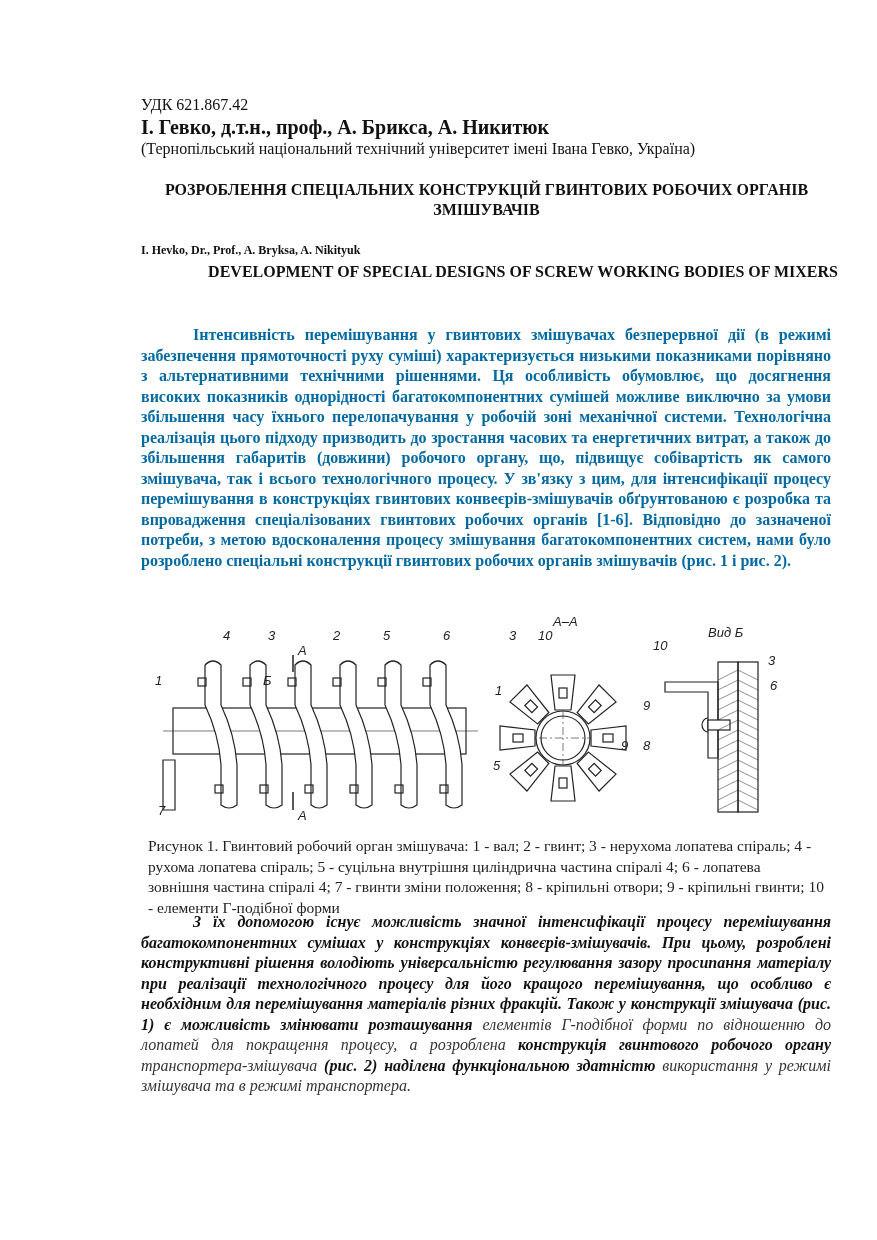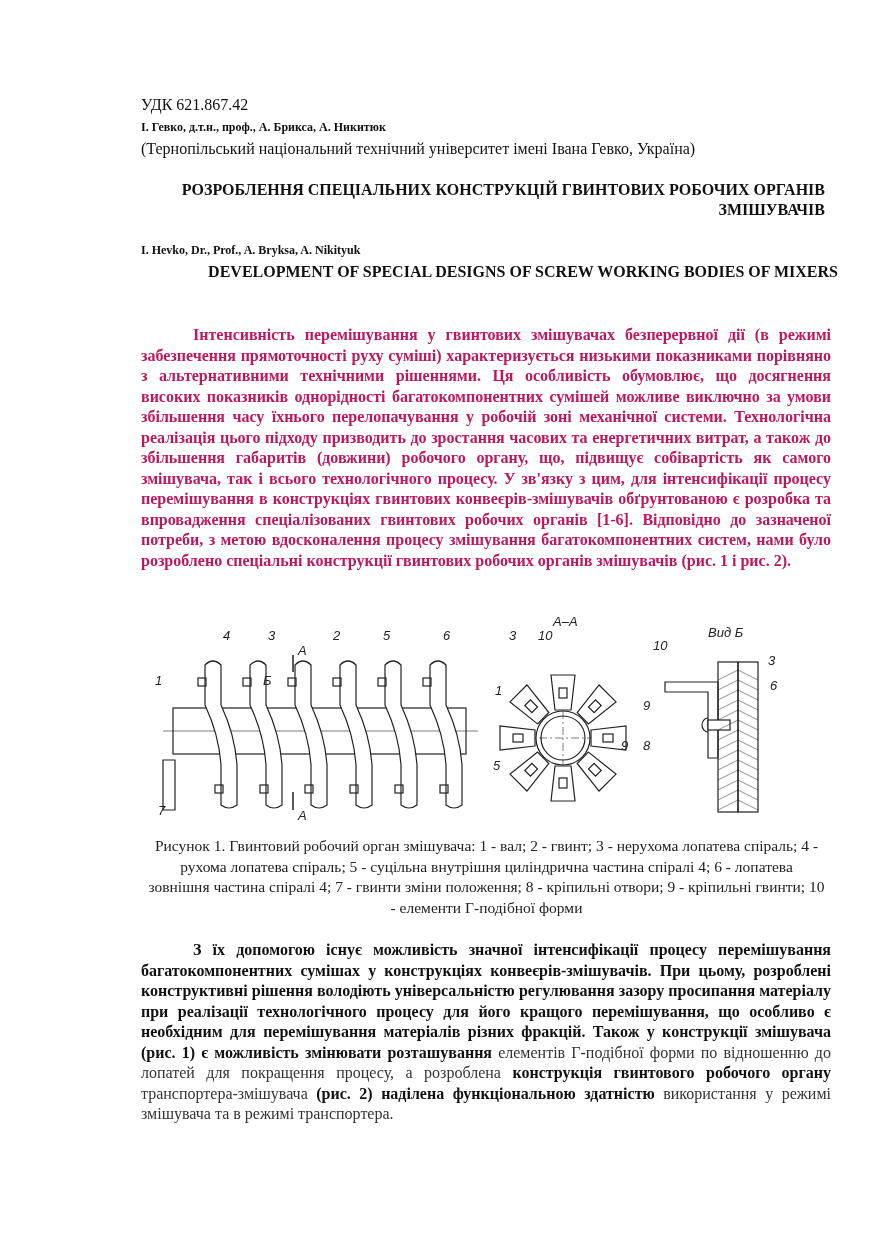--- a/index.html
+++ b/index.html
@@ -1,34 +1,34 @@
 <!DOCTYPE html>
 <html><head>
 <meta charset="utf-8">
 <style>
   html, body { margin: 0; padding: 0; background: #ffffff; }
   body { width: 877px; height: 1240px; position: relative; overflow: hidden;
          font-family: "Liberation Serif", serif; color: #111; }
   .page { position: absolute; left: 0; top: 0; width: 862px; height: 1240px; margin-left: 48px; }
   .udc { position: absolute; left: 93px; top: 95px; font-size: 16px; line-height: 19px; }
-  .authors-ua { position: absolute; left: 93px; top: 118px; font-size: 12px; font-weight: bold; line-height: 19px; }
+  .authors-ua { position: absolute; left: 93px; top: 118px; font-size: 20px; font-weight: bold; line-height: 19px; }
   .affil { position: absolute; left: 93px; top: 139px; font-size: 16px; line-height: 19px; }
-  .title-ua { position: absolute; left: 100px; width: 677px; top: 180px; text-align: right;
+  .title-ua { position: absolute; left: 100px; width: 677px; top: 180px; text-align: center;
               font-size: 16px; font-weight: bold; line-height: 20px; }
   .authors-en { position: absolute; left: 93px; top: 241px; font-size: 12px; font-weight: bold; line-height: 19px; }
   .title-en { position: absolute; left: 130px; width: 660px; top: 262px; text-align: right;
               font-size: 16px; font-weight: bold; line-height: 20px; }
   .para { position: absolute; left: 93px; width: 690px; font-size: 16px; line-height: 20.5px;
           text-align: justify; text-indent: 52px; }
-  .p1 { top: 325px; font-weight: bold; color: #be185d; }
-  .p2 { top: 940px; }
+  .p1 { top: 325px; font-weight: bold; color: #0369a1; }
+  .p2 { top: 912px; font-style: italic; }
   .p2 .b { font-weight: bold; }
   .p2 .n { font-weight: normal; color: #333; }
   .figure { position: absolute; left: 95px; top: 610px; width: 690px; height: 215px; }
-  .caption { position: absolute; left: 100px; width: 677px; top: 836px; text-align: center;
+  .caption { position: absolute; left: 100px; width: 677px; top: 836px; 
              font-size: 15.5px; line-height: 20.5px; color: #222; }
   .pagenum { position: absolute; left: 0; width: 877px; top: 1166px; text-align: right;
              font-family: "Liberation Sans", sans-serif; font-size: 16px; color: #222; }
   svg text { font-family: "Liberation Sans", sans-serif; font-style: italic; font-size: 13px; fill: #222; }
 </style>
 </head>
 <body>
 
 <div class="page">
   <div class="udc">УДК 621.867.42</div>

